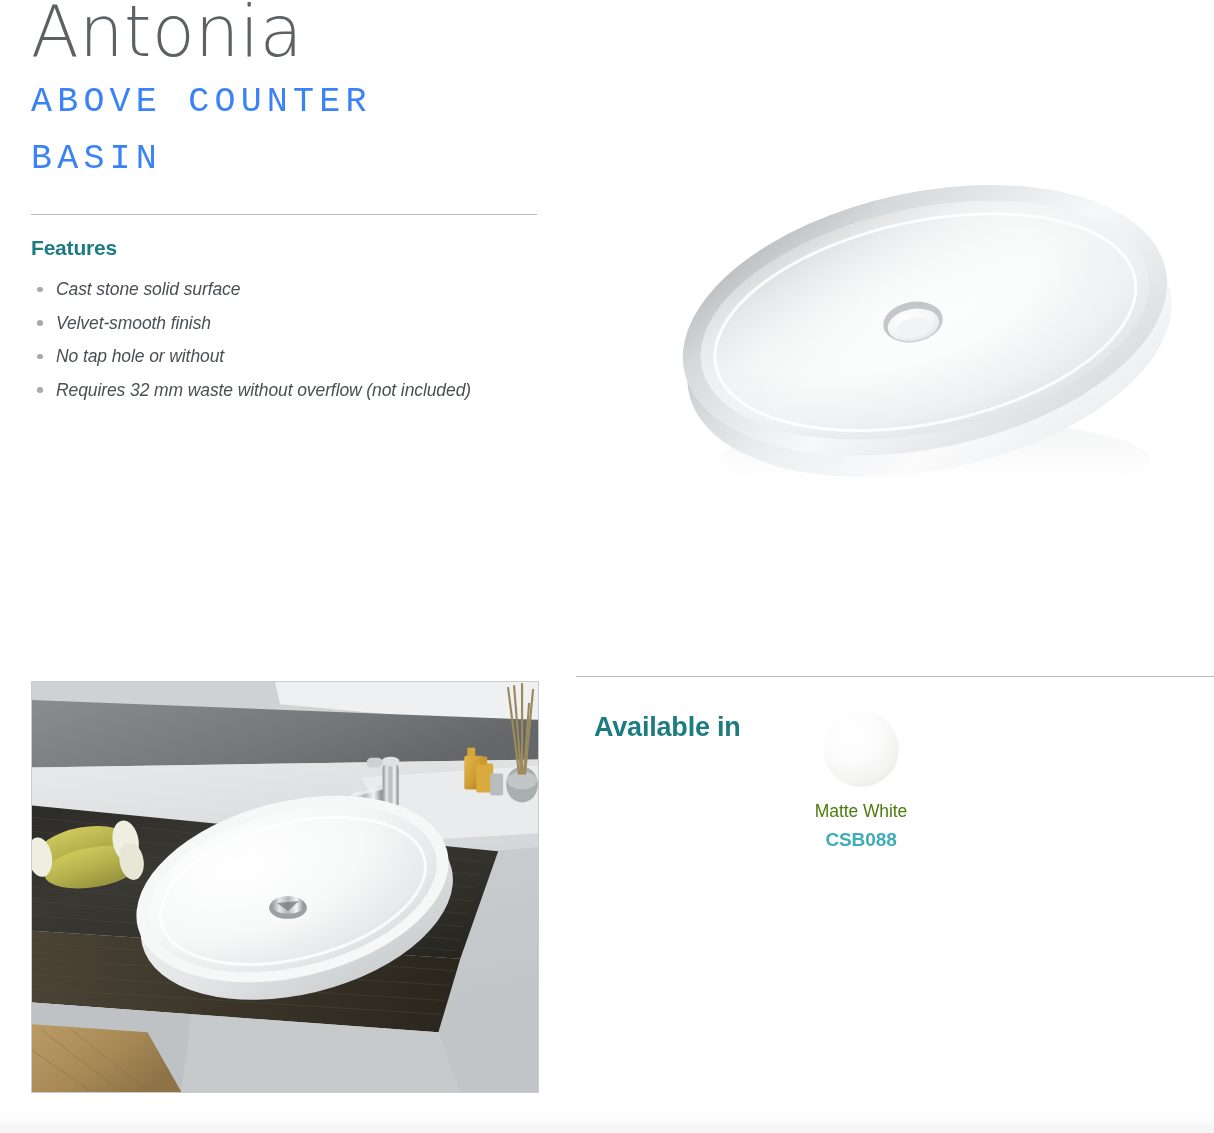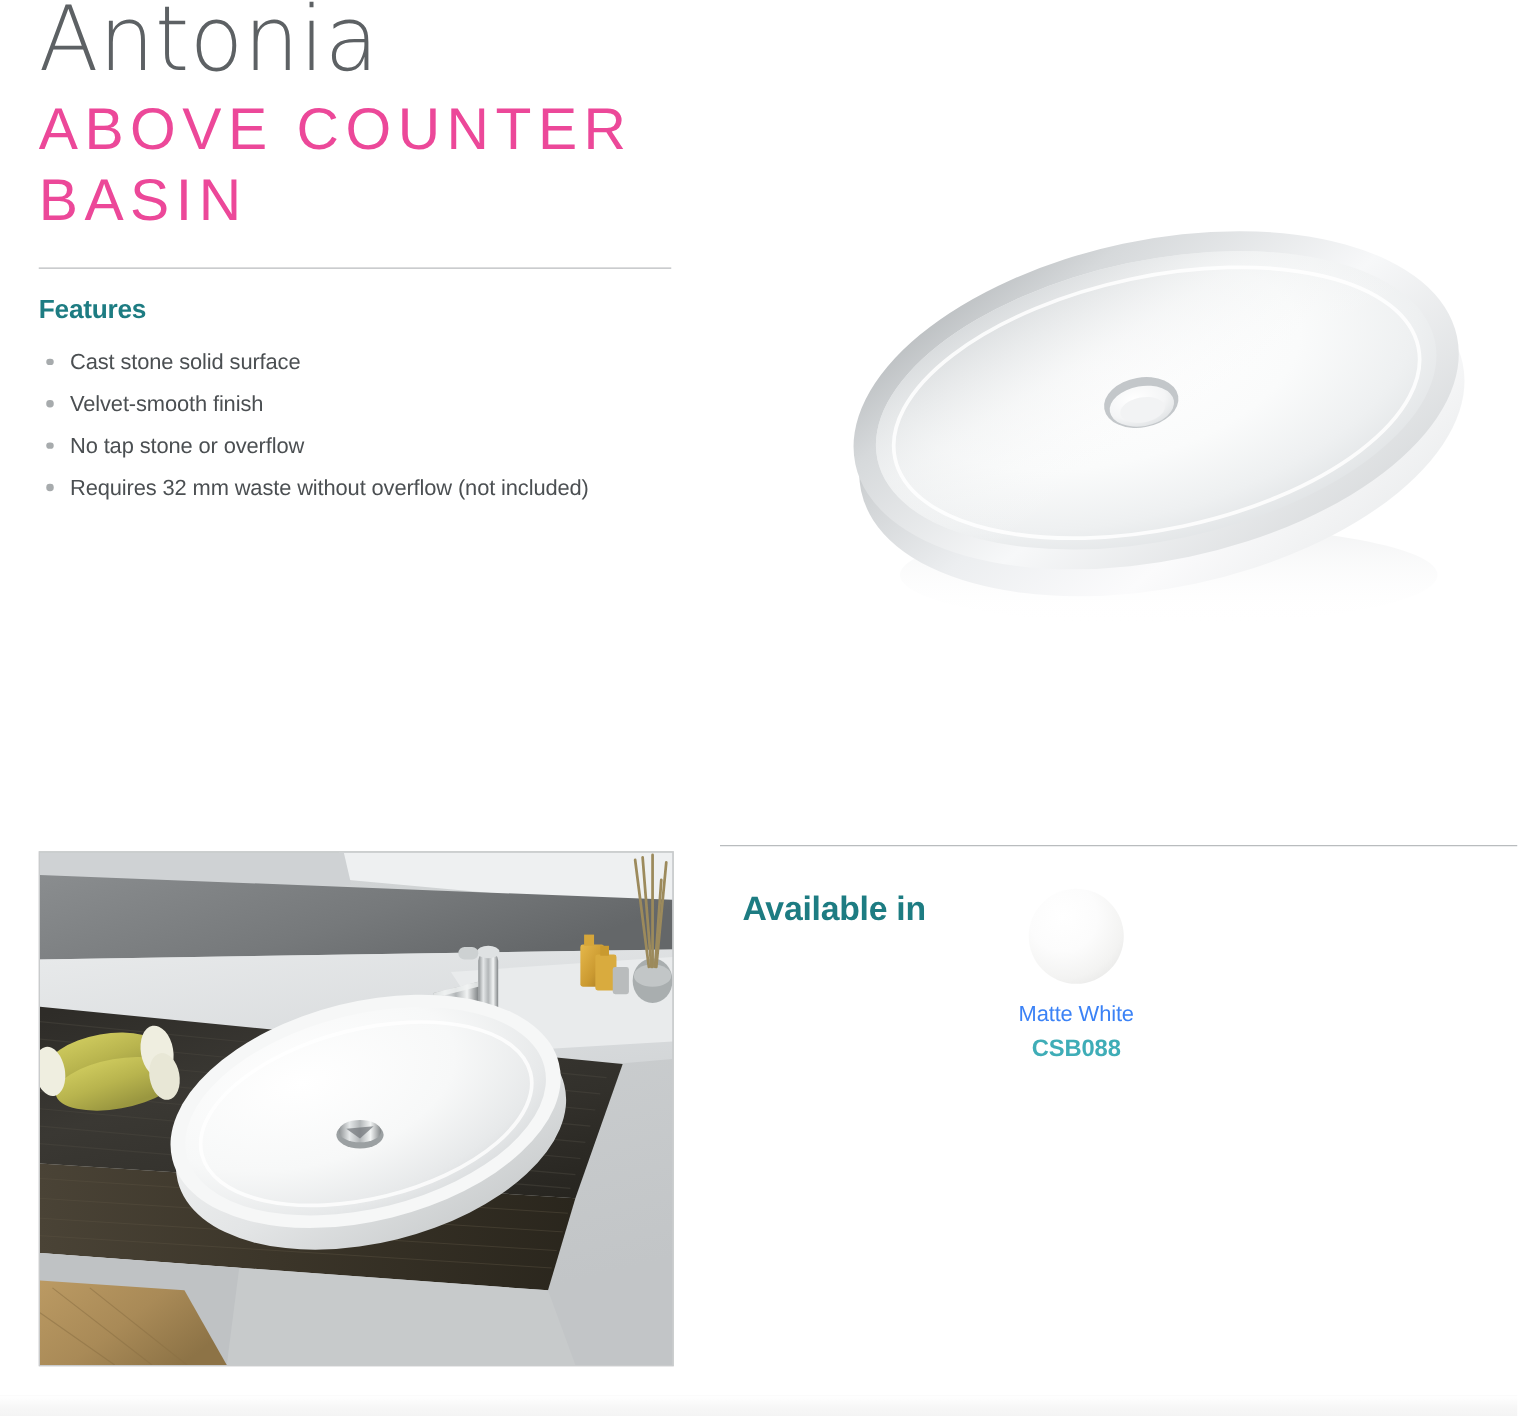--- a/index.html
+++ b/index.html
@@ -30,27 +30,27 @@
     color: #5d6164;
     letter-spacing: 0.5px;
     line-height: 1.05;
     margin: 0;
     font-family: "DejaVu Sans", sans-serif;
     font-stretch: normal;
     transform: scaleX(0.97);
     transform-origin: left top;
   }
   .product-subtitle {
-    font-size: 47px;
+    font-size: 35px;
     font-weight: 300;
-    color: #ec4899;
+    color: #3b82f6;
     letter-spacing: 5.2px;
     line-height: 57px;
     margin: 4px 0 0 0;
-    font-family: Liberation Sans, sans-serif;
+    font-family: Liberation Mono, monospace;
     text-transform: uppercase;
     white-space: pre-line;
   }
 
   .rule-left {
     position: absolute;
     left: 31px; top: 214px;
     width: 506px; height: 1px;
     background: #b9bcbe;
   }
@@ -63,21 +63,21 @@
   }
   .features-heading {
     font-size: 21px;
     font-weight: bold;
     color: #1d7c82;
     margin: 0 0 17px 0;
     letter-spacing: -0.2px;
   }
   .feature-list {
     list-style: none;
-    margin: 0; padding: 0;
+    margin: 0; padding: 0; font-style: italic;
   }
   .feature-item {
     position: relative;
     padding-left: 25px;
     font-size: 17.5px;
     color: #4b4f52;
     line-height: 24.5px;
     margin-bottom: 9px;
     letter-spacing: -0.1px;
   }
@@ -138,21 +138,21 @@
   .swatch-ball {
     width: 76px; height: 76px;
     border-radius: 50%;
     margin: 0 auto;
     background:
       radial-gradient(circle at 36% 30%, #ffffff 0%, #fcfcfc 38%, #f3f3f2 68%, #e6e6e5 88%, #dedede 100%);
   }
   .swatch-name {
     margin-top: 14px;
     font-size: 17.5px;
-    color: #3b82f6;
+    color: #4d7c0f;
     letter-spacing: -0.1px;
   }
   .swatch-code {
     margin-top: 7px;
     font-size: 19px;
     font-weight: bold;
     color: #3fadb7;
     letter-spacing: -0.1px;
   }
 
@@ -184,21 +184,21 @@
       <li class="feature-item">
         <span class="dot"></span>
         <span>Cast stone solid surface</span>
       </li>
       <li class="feature-item">
         <span class="dot"></span>
         <span>Velvet-smooth finish</span>
       </li>
       <li class="feature-item">
         <span class="dot"></span>
-        <span>No tap stone or overflow</span>
+        <span>No tap hole or without</span>
       </li>
       <li class="feature-item">
         <span class="dot"></span>
         <span>Requires 32 mm waste without overflow (not included)</span>
       </li>
     </ul>
   </div>
 
   <div class="hero-image">
     <svg viewBox="0 0 545 390" xmlns="http://www.w3.org/2000/svg" role="img">

